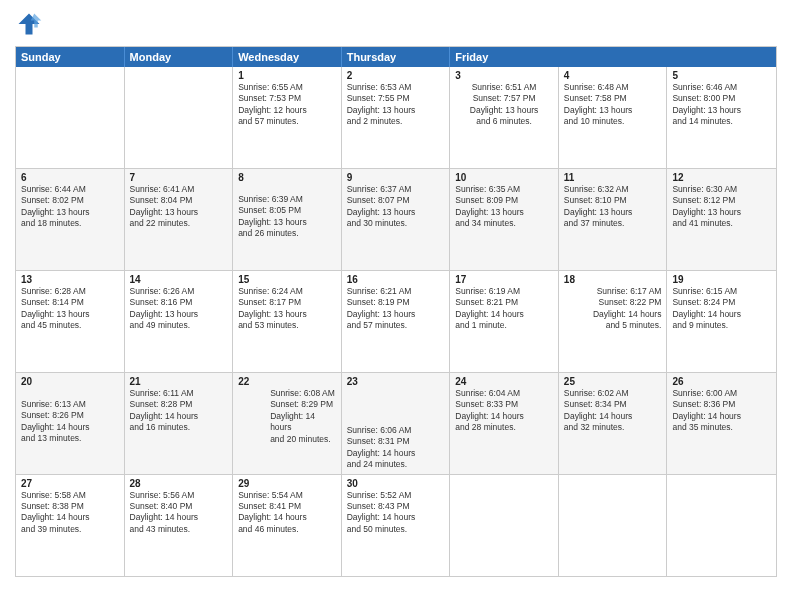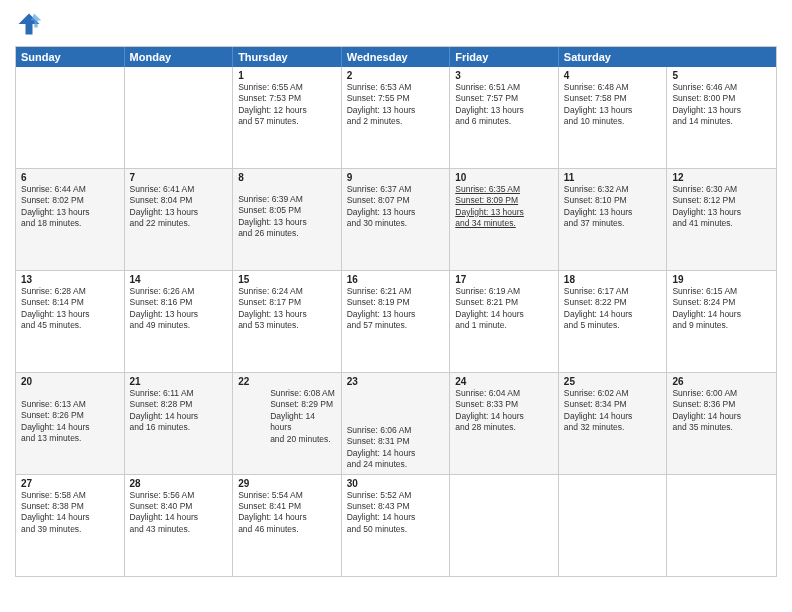--- a/index.html
+++ b/index.html
@@ -126,24 +126,23 @@
     <div class="title-block">
       <h1></h1>
       <h2></h2>
     </div>
   </div>
 
   <div class="calendar">
     <div class="cal-header" id="cal-header">
         <div class="cal-header-cell">Sunday</div>
         <div class="cal-header-cell">Monday</div>
+        <div class="cal-header-cell">Wednesday</div>
         <div class="cal-header-cell">Thursday</div>
-        <div class="cal-header-cell">Wednesday</div>
         <div class="cal-header-cell">Friday</div>
-        <div class="cal-header-cell">Saturday</div>
       </div>
     <div class="cal-body" id="cal-body">
         <div class="cal-row">
           <div class="cal-cell empty"></div>
           <div class="cal-cell empty"></div>
           <div class="cal-cell">
             <span class="day-num">1</span>
             <div class="day-info" style="white-space: pre-line;">Sunrise: 6:55 AM
 Sunset: 7:53 PM
 Daylight: 12 hours
@@ -151,21 +150,21 @@
           </div>
           <div class="cal-cell">
             <span class="day-num">2</span>
             <div class="day-info" style="white-space: pre-line;">Sunrise: 6:53 AM
 Sunset: 7:55 PM
 Daylight: 13 hours
 and 2 minutes.</div>
           </div>
           <div class="cal-cell">
             <span class="day-num">3</span>
-            <div class="day-info" style="white-space: pre-line;">Sunrise: 6:51 AM
+            <div class="day-info" style="white-space: pre-line; text-align: center;">Sunrise: 6:51 AM
 Sunset: 7:57 PM
 Daylight: 13 hours
 and 6 minutes.</div>
           </div>
           <div class="cal-cell">
             <span class="day-num">4</span>
             <div class="day-info" style="white-space: pre-line;">Sunrise: 6:48 AM
 Sunset: 7:58 PM
 Daylight: 13 hours
 and 10 minutes.</div>
@@ -202,21 +201,21 @@
           </div>
           <div class="cal-cell shaded">
             <span class="day-num">9</span>
             <div class="day-info" style="white-space: pre-line;">Sunrise: 6:37 AM
 Sunset: 8:07 PM
 Daylight: 13 hours
 and 30 minutes.</div>
           </div>
           <div class="cal-cell shaded">
             <span class="day-num">10</span>
-            <div class="day-info" style="white-space: pre-line; text-decoration: underline;">Sunrise: 6:35 AM
+            <div class="day-info" style="white-space: pre-line;">Sunrise: 6:35 AM
 Sunset: 8:09 PM
 Daylight: 13 hours
 and 34 minutes.</div>
           </div>
           <div class="cal-cell shaded">
             <span class="day-num">11</span>
             <div class="day-info" style="white-space: pre-line;">Sunrise: 6:32 AM
 Sunset: 8:10 PM
 Daylight: 13 hours
 and 37 minutes.</div>
@@ -260,21 +259,21 @@
           </div>
           <div class="cal-cell">
             <span class="day-num">17</span>
             <div class="day-info" style="white-space: pre-line;">Sunrise: 6:19 AM
 Sunset: 8:21 PM
 Daylight: 14 hours
 and 1 minute.</div>
           </div>
           <div class="cal-cell">
             <span class="day-num">18</span>
-            <div class="day-info" style="white-space: pre-line;">Sunrise: 6:17 AM
+            <div class="day-info" style="white-space: pre-line; text-align: right;">Sunrise: 6:17 AM
 Sunset: 8:22 PM
 Daylight: 14 hours
 and 5 minutes.</div>
           </div>
           <div class="cal-cell">
             <span class="day-num">19</span>
             <div class="day-info" style="white-space: pre-line;">Sunrise: 6:15 AM
 Sunset: 8:24 PM
 Daylight: 14 hours
 and 9 minutes.</div>

